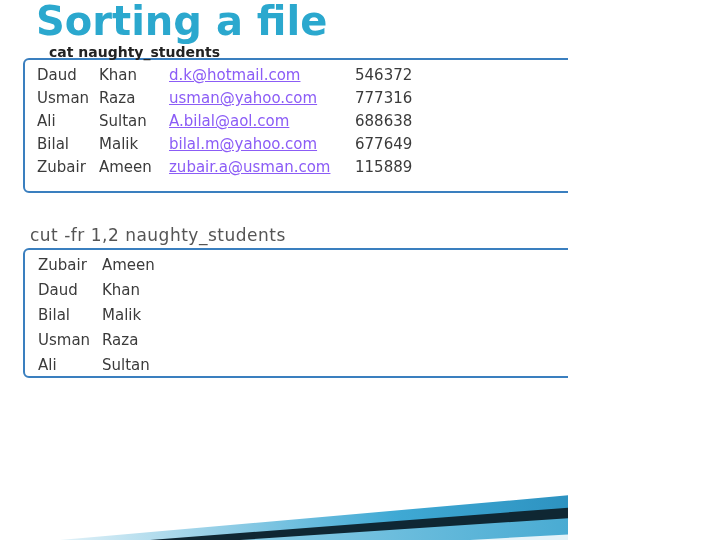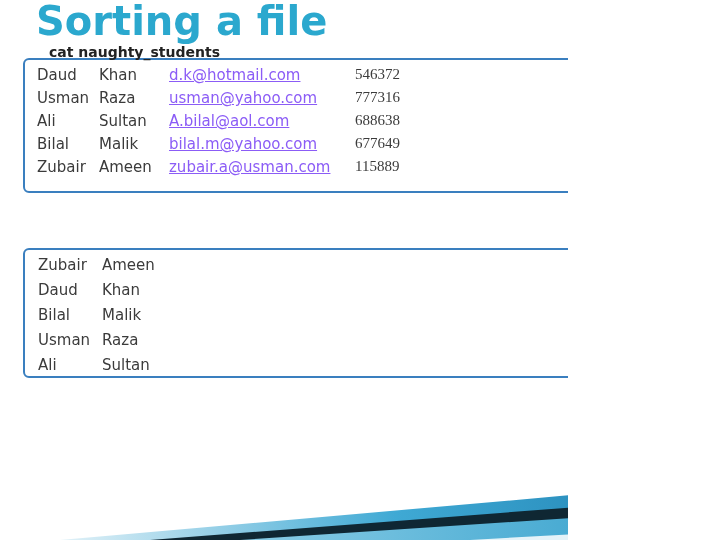--- a/index.html
+++ b/index.html
@@ -105,21 +105,20 @@
   .table1 td.first { width: 62px; }
   .table1 td.last  { width: 70px; }
   .table1 td.email {
     color: #8b5cf6;
     text-decoration: underline;
     width: 180px;
   }
   .table1 td.num {
     text-align: left;
     padding-left: 6px;
-    font-family: Liberation Serif, serif;
   }
 
   
   .table2 {
     position: absolute;
     left: 37px;
     top: 255px;
     border-collapse: collapse;
     font-size: 15px;
     color: #3b3b3b;
@@ -181,20 +180,21 @@
       </tr>
       <tr>
         <td class="first">Zubair</td>
         <td class="last">Ameen</td>
         <td class="email">zubair.a@usman.com</td>
         <td class="num">115889</td>
       </tr>
     </tbody>
   </table>
 
+  <div class="cmd2">cut  -fr 1,2  naughty_students</div>
   <div class="box2"></div>
 
   <table class="table2">
     <tbody>
       <tr>
         <td class="first">Zubair</td>
         <td class="last">Ameen</td>
       </tr>
       <tr>
         <td class="first">Daud</td>

